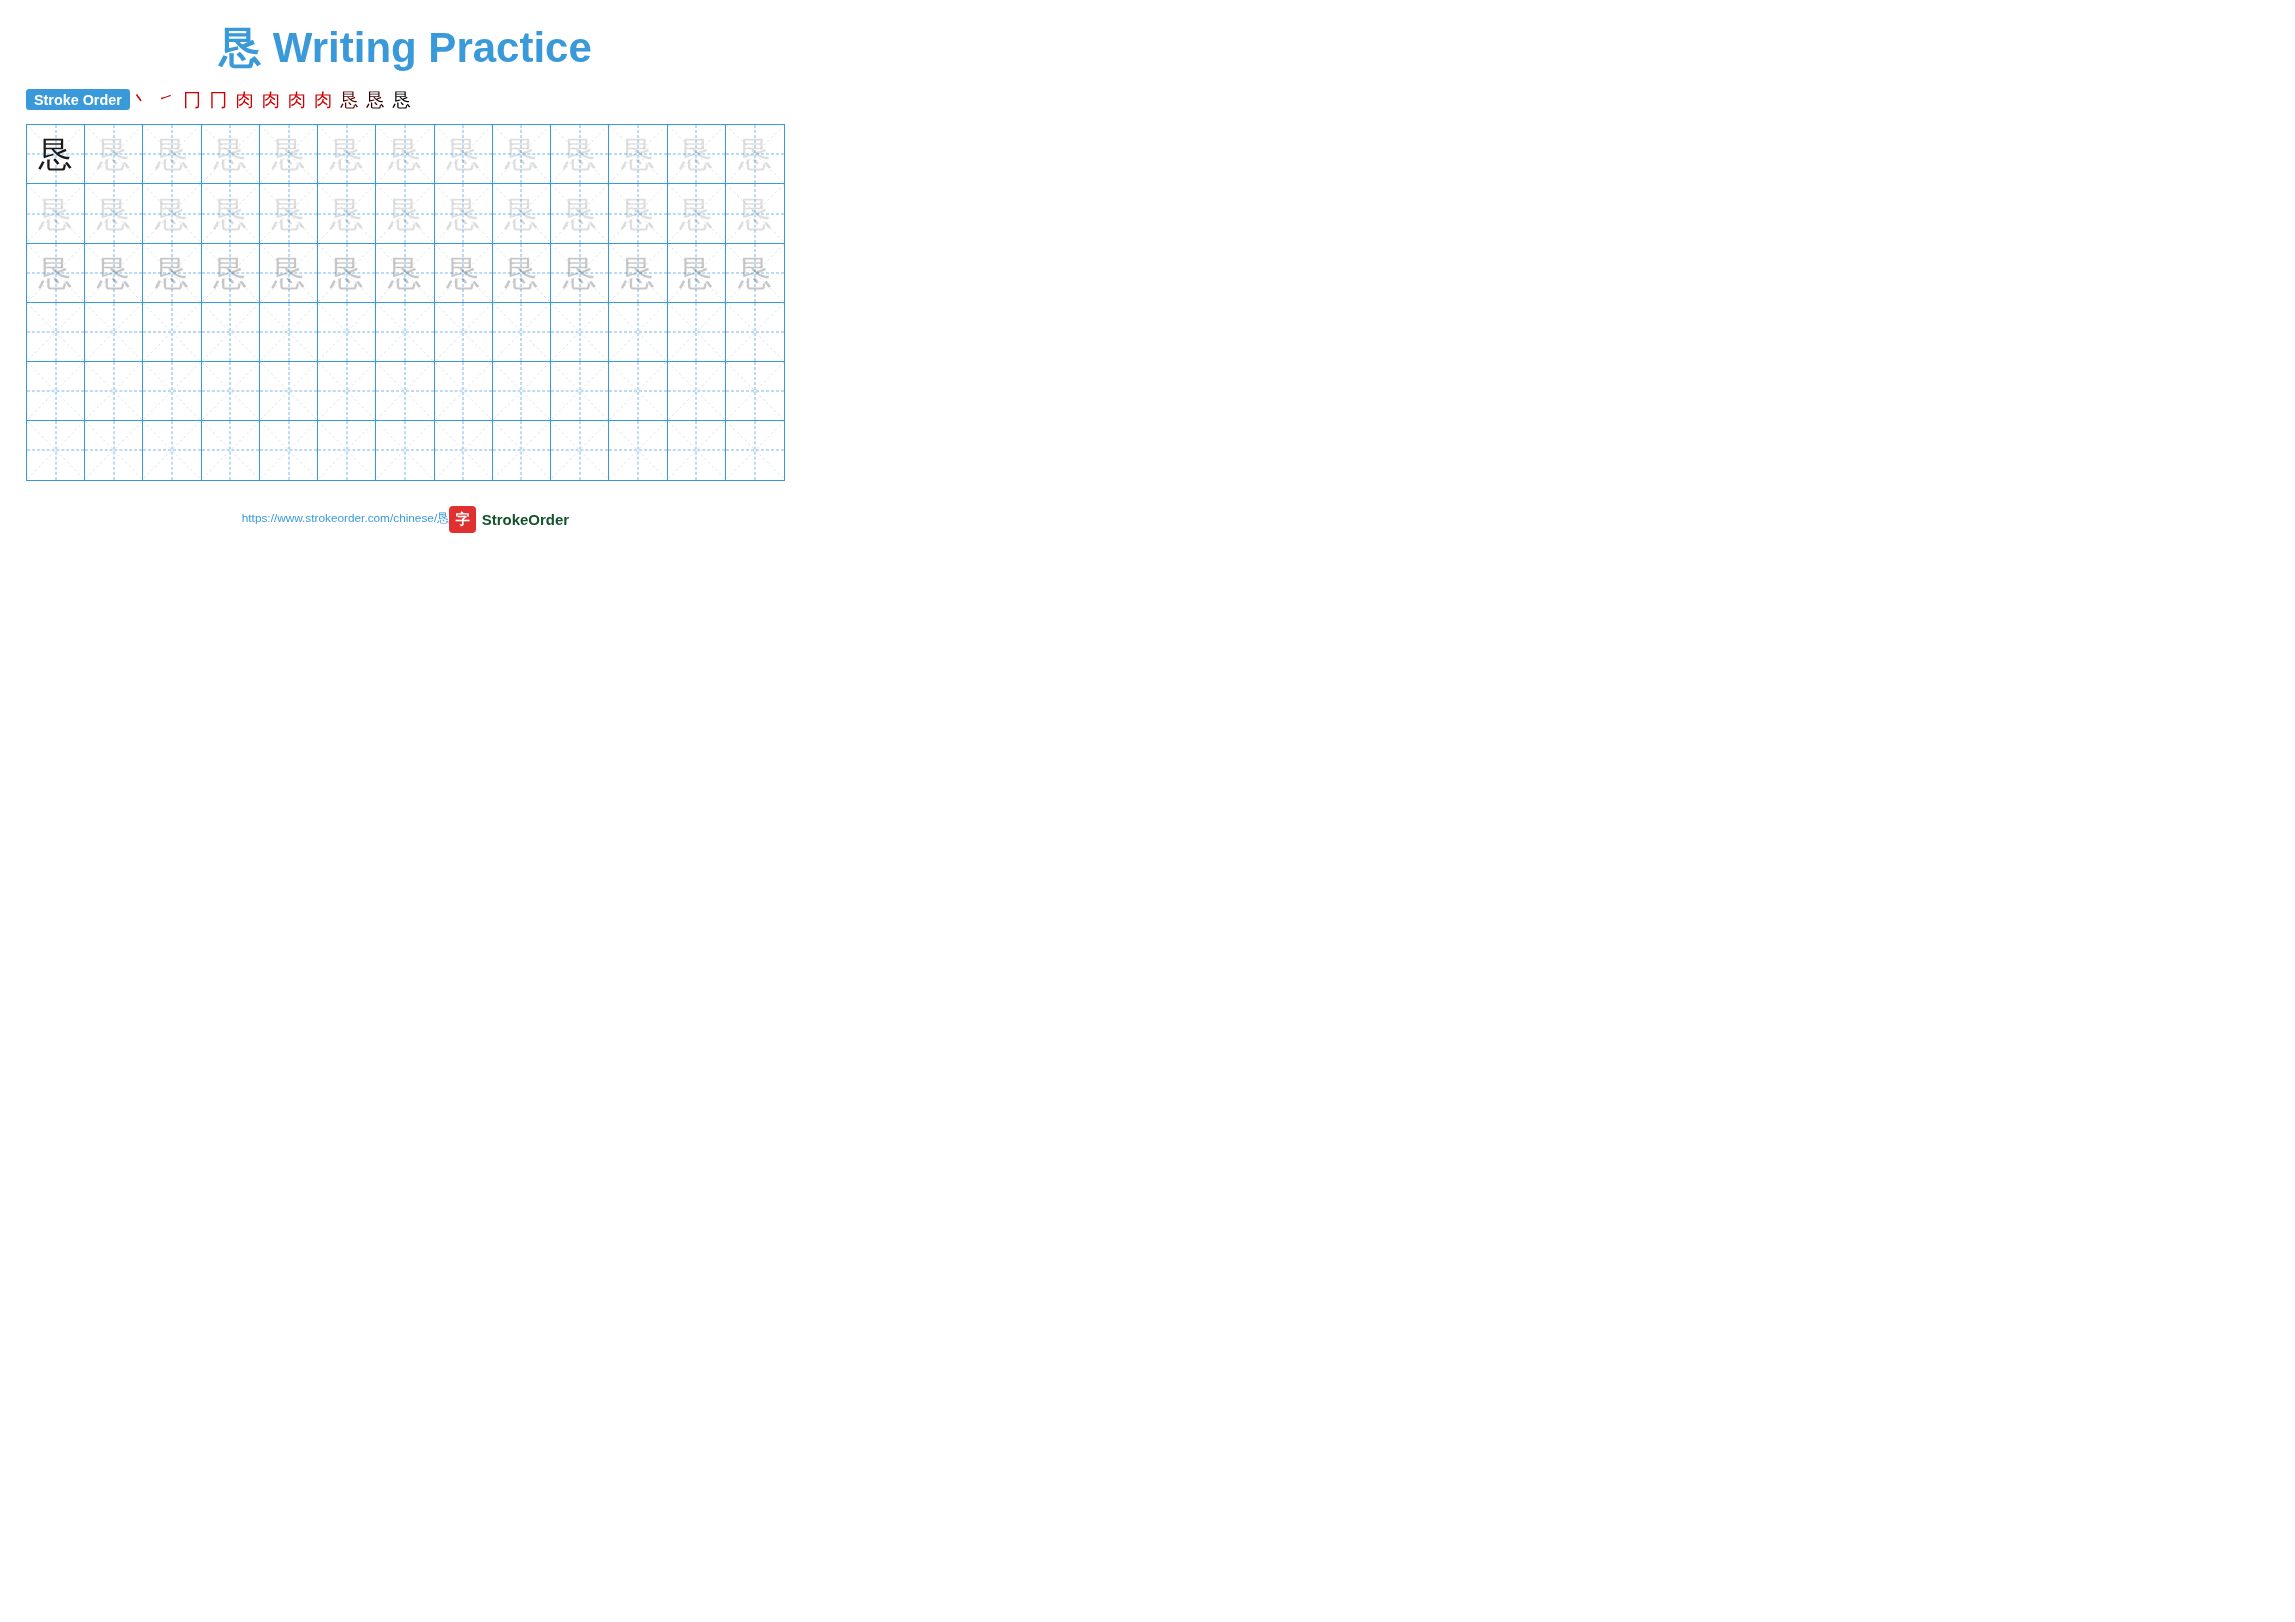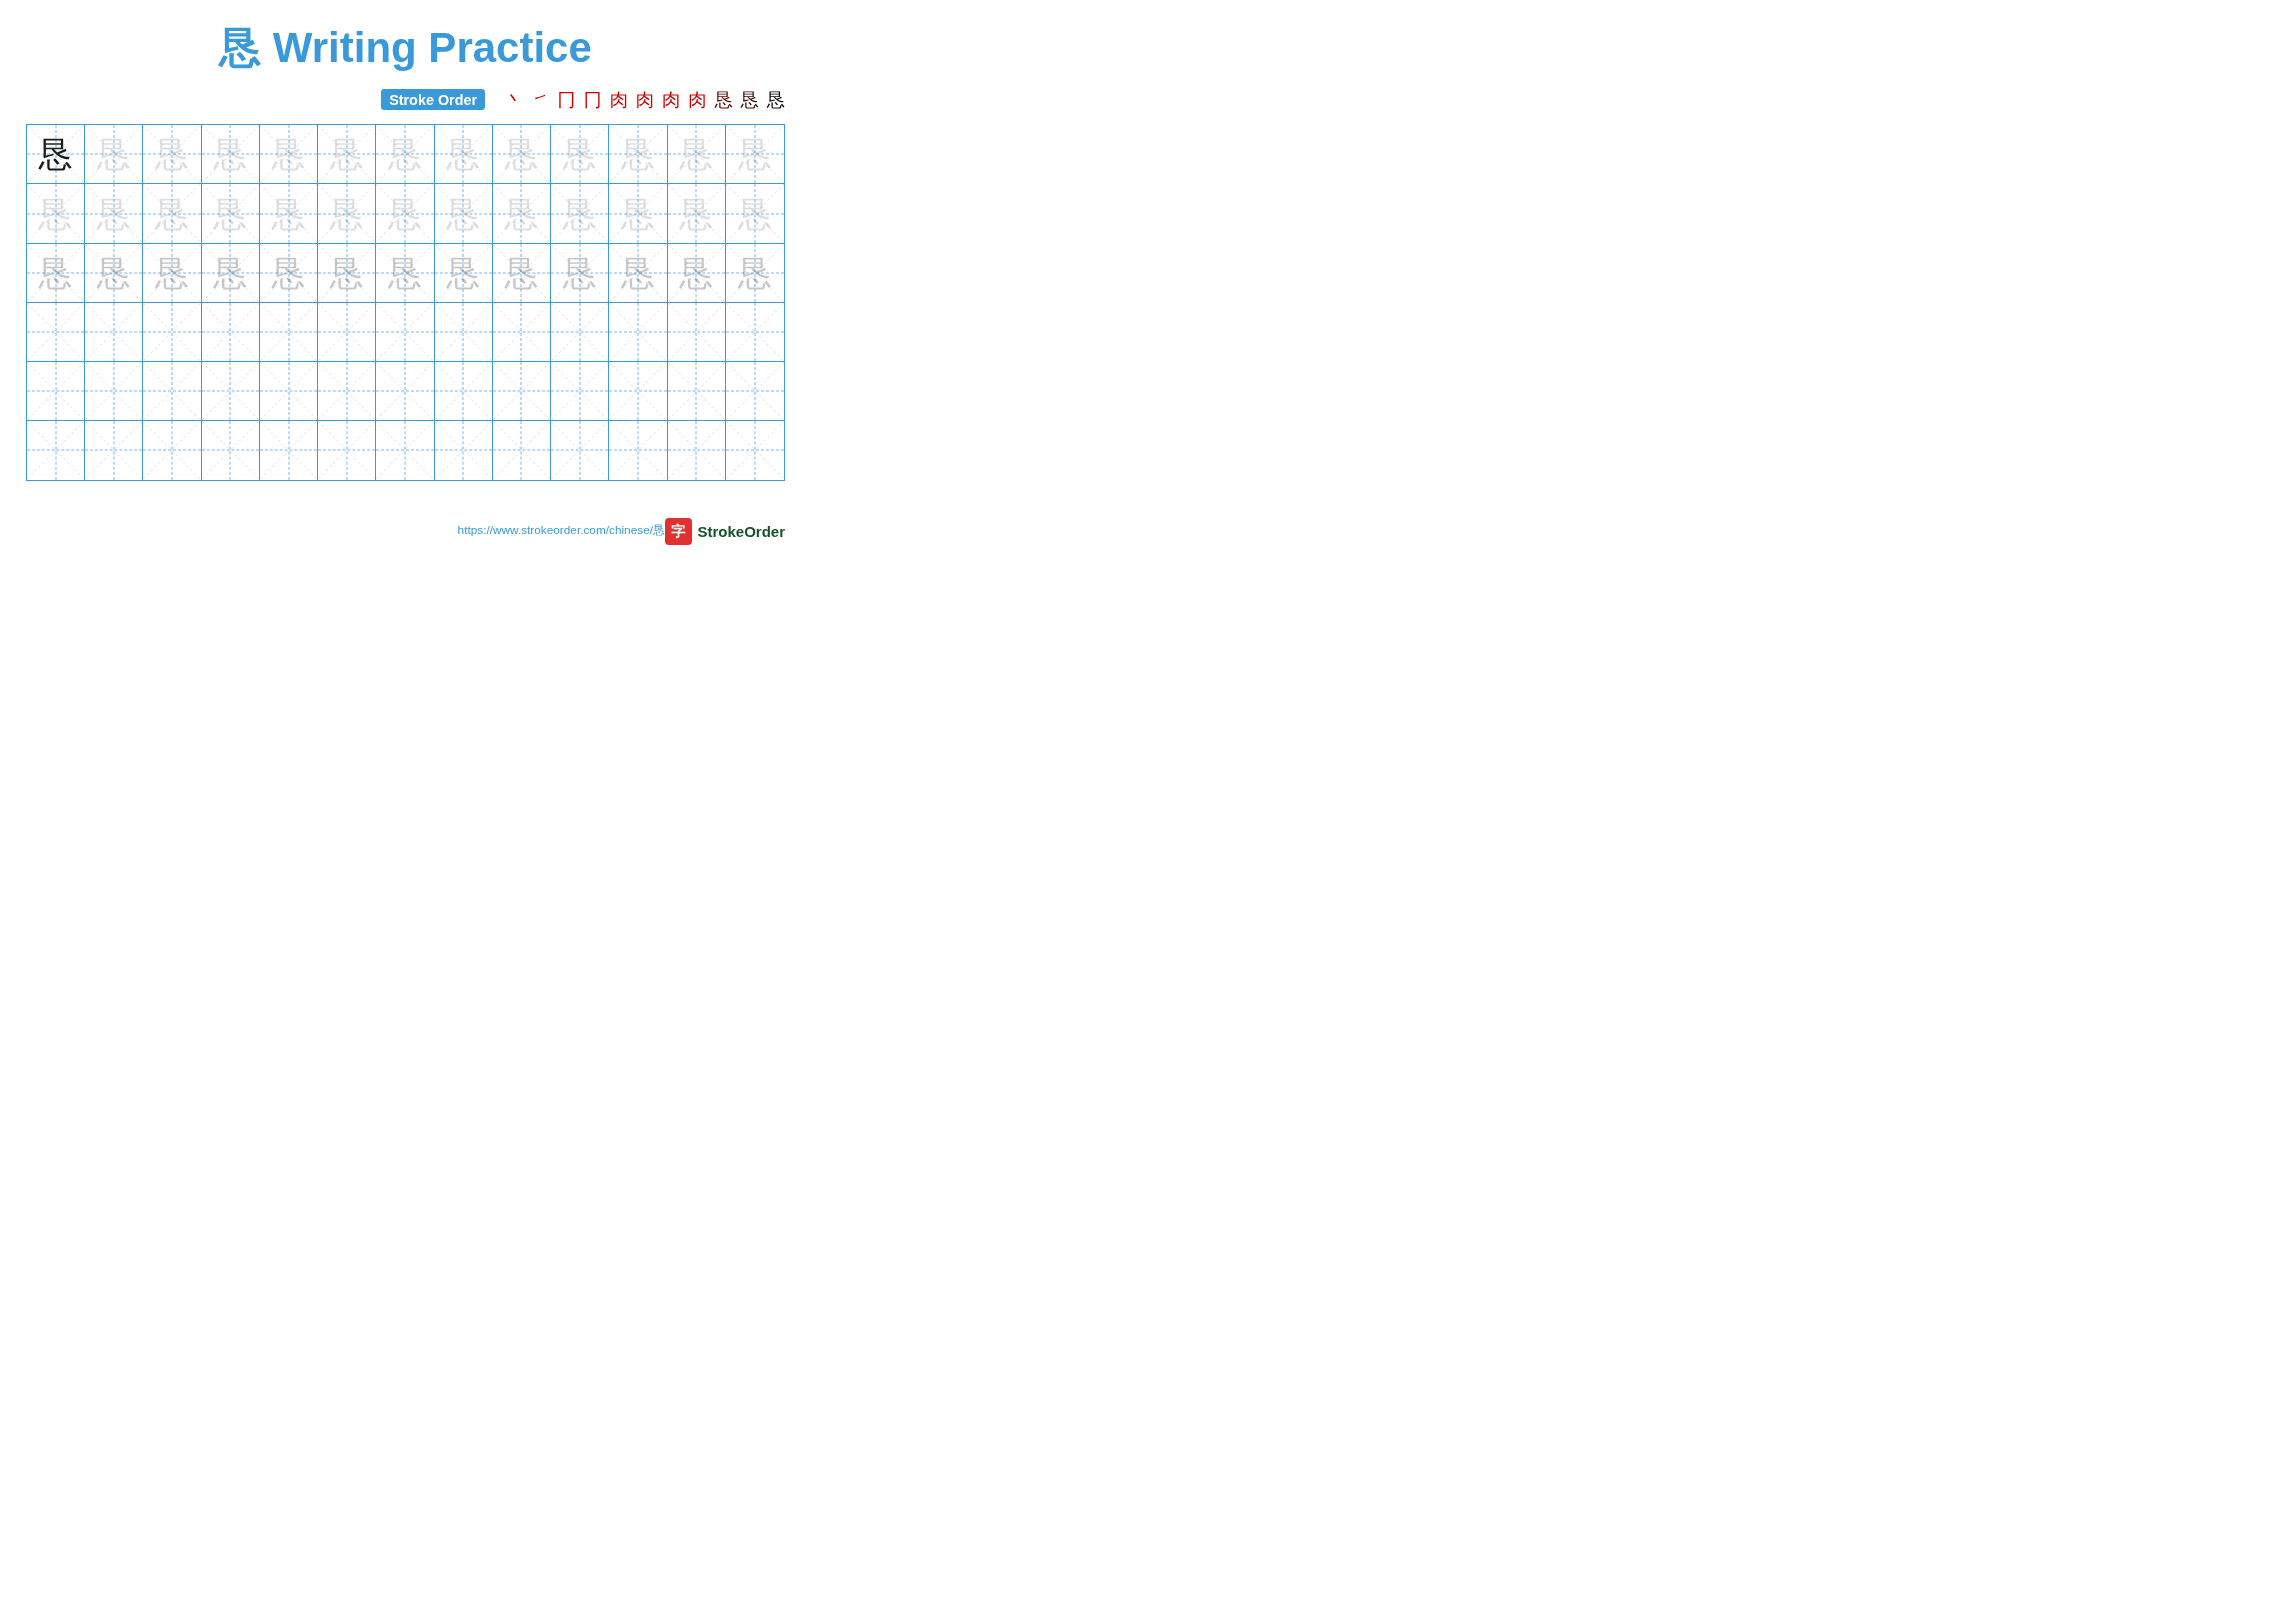--- a/index.html
+++ b/index.html
@@ -19,24 +19,23 @@
     .title-area h1 {
       font-size: 42px;
       color: #3a9ad9;
       font-weight: bold;
     }
 
     
     .stroke-order-row {
       display: flex;
       align-items: center;
-      gap: 20px;
+      gap: 1px;
       margin-bottom: 11.8px;
       font-size: 21px;
-      justify-content: flex-end;
     }
     .stroke-order-badge {
       background: #3a9ad9;
       color: #fff;
       border-radius: 3.3px;
       padding: 2.6px 7.9px;
       font-size: 14.4px;
       font-weight: bold;
       white-space: nowrap;
     }
@@ -124,22 +123,22 @@
       color: rgba(0,0,0,0.13);
     }
     .cell-char.medium {
       color: rgba(0,0,0,0.22);
     }
 
     
     .footer {
       display: flex;
       align-items: center;
-      justify-content: flex-end;
-      margin-top: 37px;
+      justify-content: center;
+      margin-top: 25px;
     }
     .footer-url {
       color: #3a9ad9;
       font-size: 11.8px;
       text-decoration: none;
     }
     .footer-logo {
       display: flex;
       align-items: center;
       gap: 5.2px;

